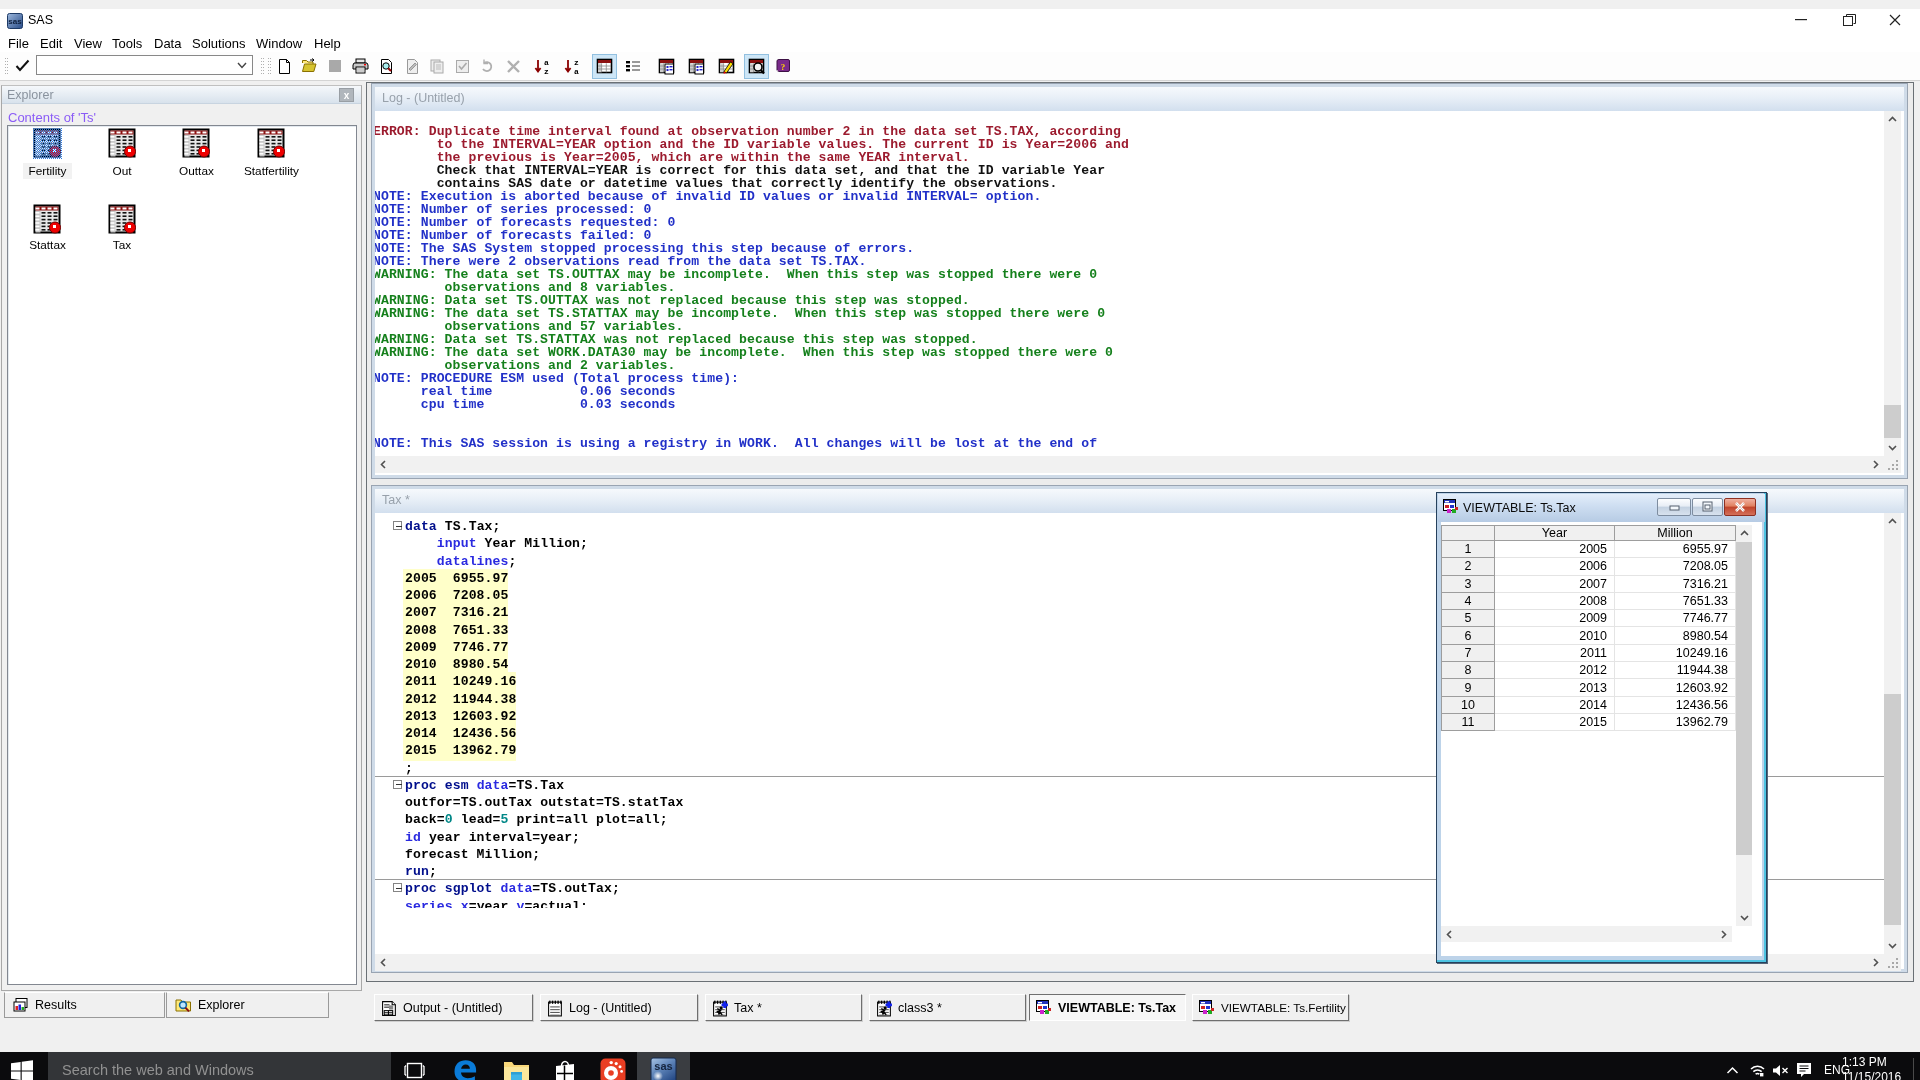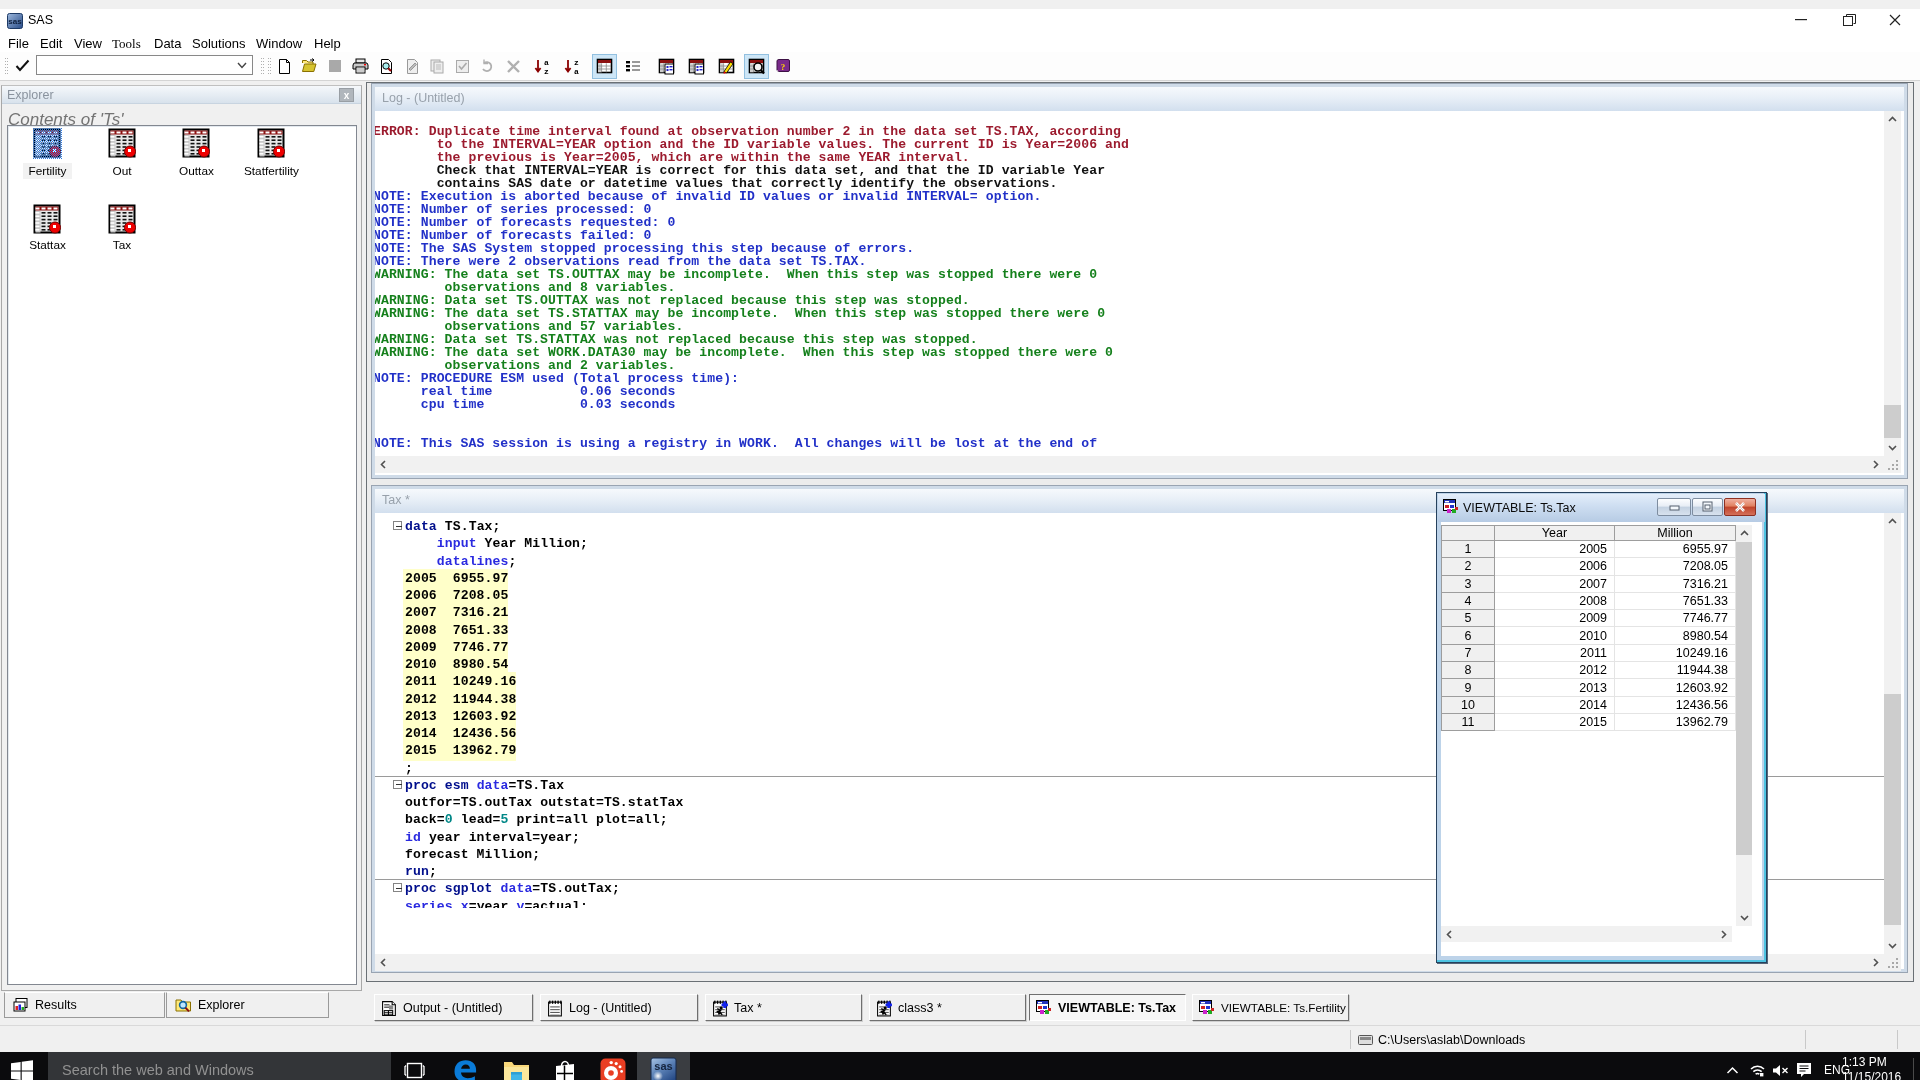--- a/index.html
+++ b/index.html
@@ -21,21 +21,21 @@
 .thl{position:absolute;top:2px;width:25px;height:25px;background:#cde6f7;border:1px solid #92c0e0;}
 
 #client{left:0;top:72px;width:1920px;height:944px;background:#f0f0f0;}
 
 #expl{left:1px;top:4px;width:361px;height:906px;background:#f0f0f0;border:1px solid #a8a8a8;border-top:1px solid #c0c0c0;}
 #expl .cap{position:absolute;left:0;top:0;width:359px;height:18px;
   background:linear-gradient(180deg,#f5f8fb,#d8e2ec);border-bottom:1px solid #c8d4e0;}
 #expl .cap span{position:absolute;left:5px;top:2px;font-size:12.5px;color:#8a939e;}
 #explx{position:absolute;right:7px;top:2px;width:15px;height:14px;background:#b0b6bc;
   color:#fff;font-size:10px;line-height:13px;text-align:center;font-weight:bold;border:1px solid #989ea4;}
-#expl .lbl{position:absolute;left:6px;top:24px;font-size:17px;color:#737373;font-style:italic;}
+#expl .lbl{position:absolute;left:6px;top:24px;font-size:13px;color:#8b5cf6;}
 #explbox{position:absolute;left:5px;top:39px;width:350px;height:860px;background:#fff;
   border:1px solid #828790;box-shadow:inset 1px 1px 0 #e3e9ef;}
 .dsicon{position:absolute;width:29px;height:31px;}
 .dslbl{position:absolute;width:110px;text-align:center;font-size:11.8px;color:#000;}
 
 .btab{position:absolute;height:26px;background:#f0f0f0;border:1px solid #9a9a9a;border-top:1px solid #ffffff;
   font-size:12.5px;color:#000;}
 
 #mdi{left:366px;top:1px;width:1548px;height:900px;background:#ececec;border:1px solid #6a7075;}
 .win{position:absolute;background:#fff;border:3px solid #cfdbe8;outline:1px solid #99a4b2;}
@@ -117,21 +117,21 @@
         <path d="M3.5 2.5 v-2 h9 v9 h-2" fill="none" stroke="#222"></path>
       </svg>
       <svg class="abs" style="left:1889px;top:5px;" width="12" height="12" viewBox="0 0 12 12">
         <path d="M1 1 L11 11 M11 1 L1 11" stroke="#222" stroke-width="1.2"></path>
       </svg>
     </div>
     <div id="menubar" class="abs">
       <span class="menuitem" style="left:8px;">File</span>
       <span class="menuitem" style="left:40px;">Edit</span>
       <span class="menuitem" style="left:74px;">View</span>
-      <span class="menuitem" style="left:112px;font-family:Liberation Serif, serif;">Tools</span>
+      <span class="menuitem" style="left:112px;">Tools</span>
       <span class="menuitem" style="left:154px;">Data</span>
       <span class="menuitem" style="left:192px;">Solutions</span>
       <span class="menuitem" style="left:256px;">Window</span>
       <span class="menuitem" style="left:314px;">Help</span>
     </div>
     <div id="toolbar" class="abs">
       <div class="grip" style="left:5px;"></div>
       <svg class="abs" style="left:15px;top:7px;" width="15" height="13" viewBox="0 0 15 13">
         <path d="M1.5 7 L5 11 L13.5 1.5" fill="none" stroke="#111" stroke-width="2"></path>
       </svg>
@@ -830,30 +830,20 @@
           <rect x="2" y="2" width="4" height="1.4" fill="#fff"></rect>
           <rect x="2" y="6" width="4" height="3" fill="#cc2222"></rect>
           <rect x="7" y="6" width="4" height="3" fill="#2233cc"></rect>
           <rect x="4" y="10" width="4" height="4" fill="#cc22cc"></rect>
           <rect x="9" y="10" width="4" height="4" fill="#22aa22"></rect>
           <rect x="12" y="8" width="3" height="3" fill="#cc2222"></rect>
         </svg>
         <span class="tx"><span style="font-size:11.7px;">VIEWTABLE: Ts.Fertility</span></span>
       </div>
     </div>
-    <div id="status" class="abs">
-      <div class="sep2" style="left:1350px;"></div>
-      <svg style="position:absolute;left:1358px;top:9px;" width="15" height="10" viewBox="0 0 15 10">
-        <rect x="0.5" y="0.5" width="14" height="9" rx="1" fill="#ddd" stroke="#555"></rect>
-        <rect x="2" y="2" width="11" height="3" fill="#888"></rect>
-      </svg>
-      <span style="left:1378px;">C:\Users\aslab\Downloads</span>
-      <div class="sep2" style="left:1805px;"></div>
-      <div class="sep2" style="left:1897px;"></div>
-    </div>
     <div id="task" class="abs">
       <svg style="position:absolute;left:11px;top:8px;" width="22" height="22" viewBox="0 0 22 22">
         <path d="M0 3.2 L9.6 1.9 V10.4 H0 Z" fill="#fff"></path>
         <path d="M10.7 1.7 L22 0.2 V10.4 H10.7 Z" fill="#fff"></path>
         <path d="M0 11.5 H9.6 V20 L0 18.7 Z" fill="#fff"></path>
         <path d="M10.7 11.5 H22 V21.8 L10.7 20.3 Z" fill="#fff"></path>
       </svg>
       <div id="search">
         <span>Search the web and Windows</span>
       </div>

